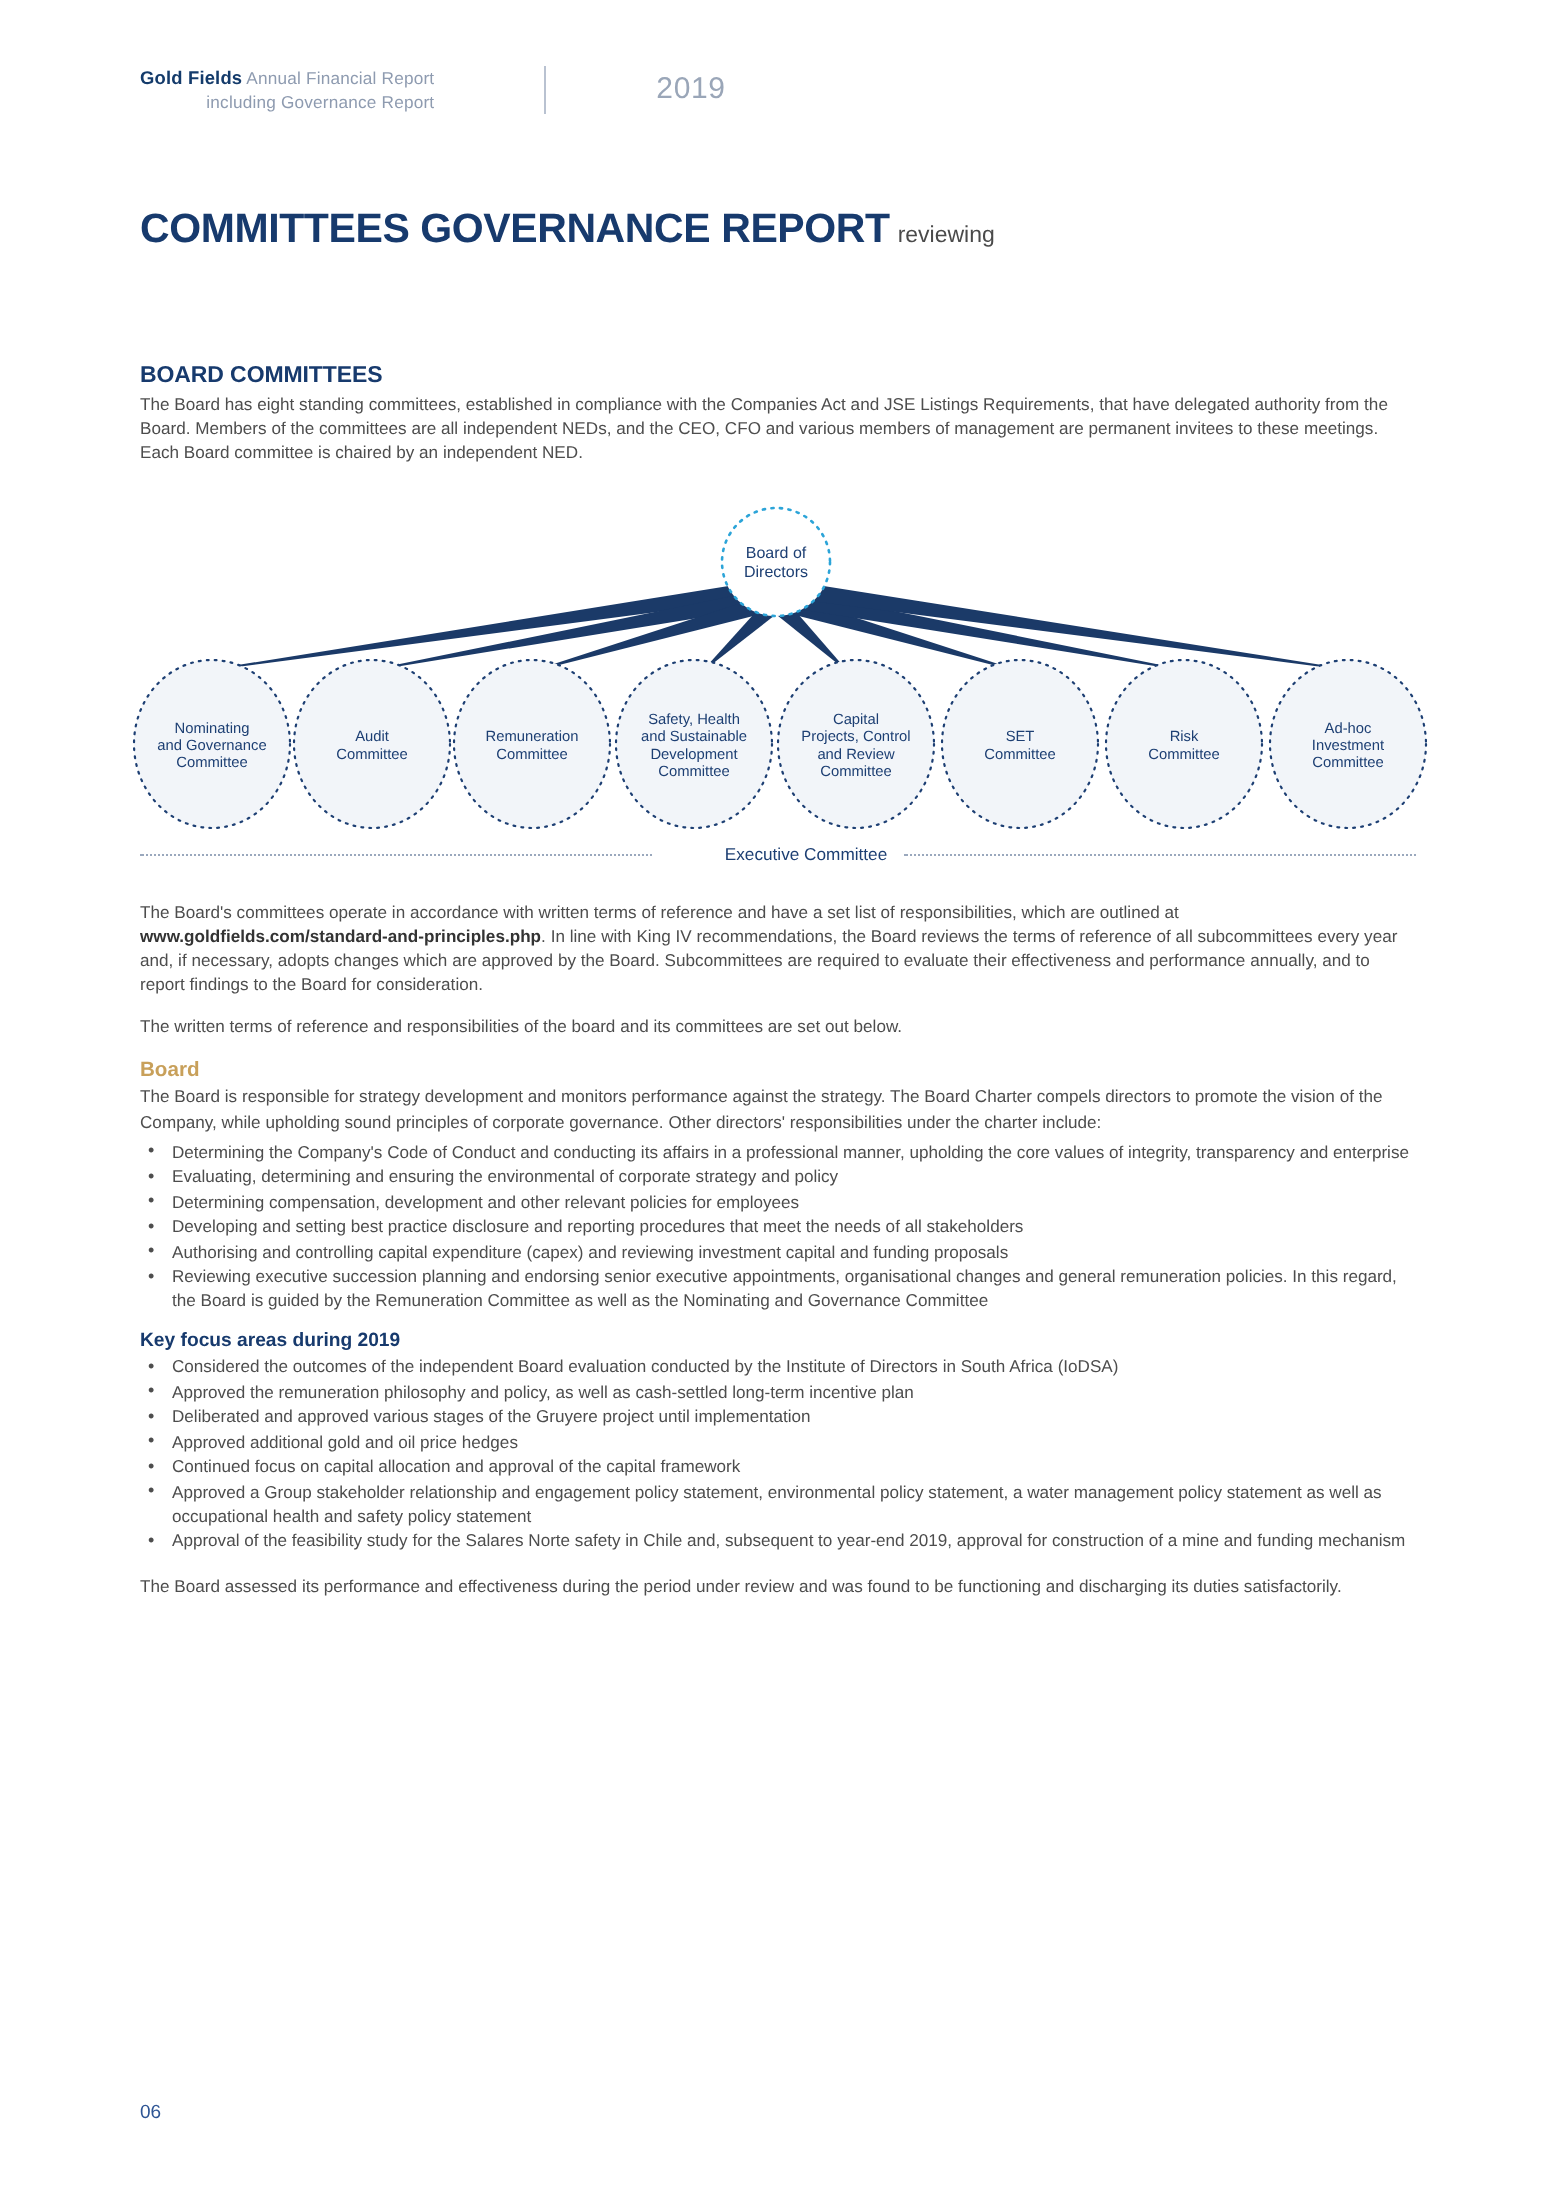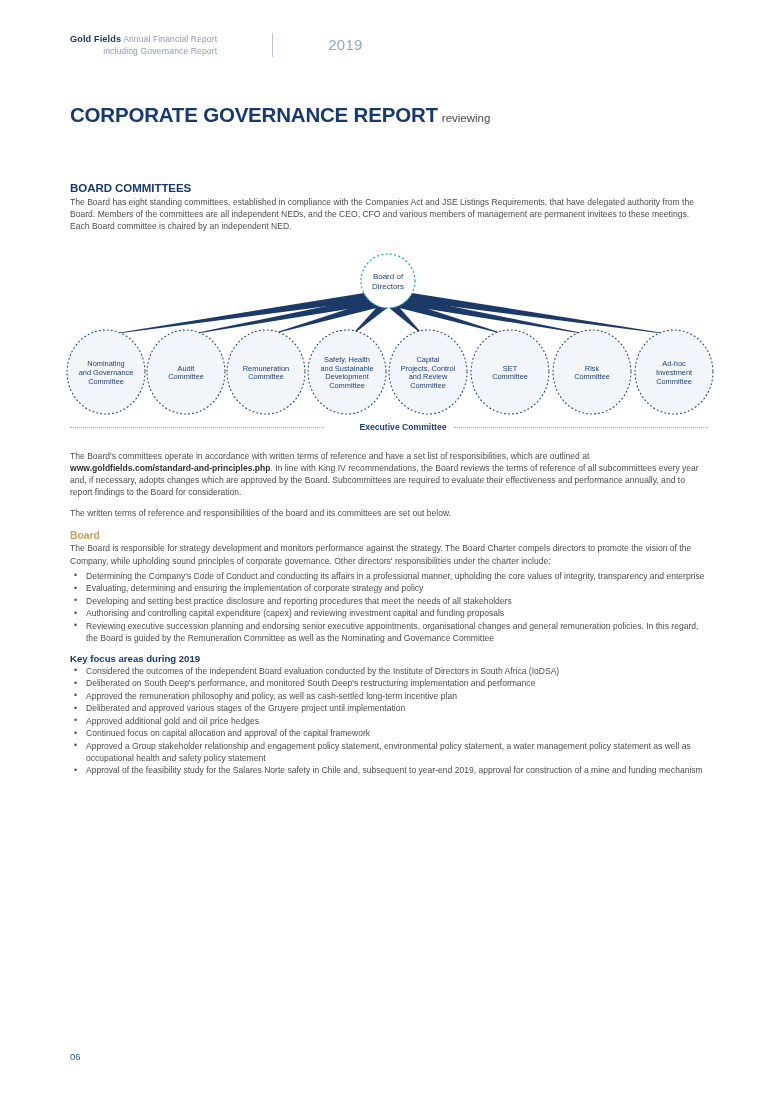--- a/index.html
+++ b/index.html
@@ -154,21 +154,21 @@
     align-items: center;
     gap: 8px;
   }
   .exec-dots {
     flex: 1 1 auto;
     height: 1px;
     border-top: 1px dotted #9aa8bd;
   }
   .exec-label {
     font-size: 8.6px;
-    font-weight: bold;
+    font-weight: normal;
     color: #1d3f73;
     white-space: nowrap;
     padding-left: 28px;
   }
 
   
   .page-number {
     position: absolute;
     left: 70px; bottom: 38px;
     font-size: 9.5px;
@@ -187,21 +187,21 @@
         <span class="brand-name">Gold Fields</span>
         <span class="brand-sub">Annual Financial Report</span>
       </div>
       <div class="header-line2">including Governance Report</div>
     </div>
     <div class="header-rule"></div>
     <div class="header-year">2019</div>
   </div>
 
   <div class="page-title">
-    <span>CORPORATE GOVERNANCE REPORT</span><span class="continued">reviewing</span>
+    <span>COMMITTEES GOVERNANCE REPORT</span><span class="continued">reviewing</span>
   </div>
 
   <div class="content">
     <h2 class="section-head">BOARD COMMITTEES</h2>
     <p class="body-text">The Board has eight standing committees, established in compliance with the Companies Act and JSE Listings Requirements, that have delegated authority from the Board. Members of the committees are all independent NEDs, and the CEO, CFO and various members of management are permanent invitees to these meetings. Each Board committee is chaired by an independent NED.</p>
   </div>
 
   <div class="diagram">
     <svg width="660" height="195" viewBox="0 0 660 195" xmlns="http://www.w3.org/2000/svg">
       <defs>
@@ -285,35 +285,36 @@
       <span>The Board's committees operate in accordance with written terms of reference and have a set list of responsibilities, which are outlined at </span><b class="bold-url">www.goldfields.com/standard-and-principles.php</b><span>. In line with King IV recommendations, the Board reviews the terms of reference of all subcommittees every year and, if necessary, adopts changes which are approved by the Board. Subcommittees are required to evaluate their effectiveness and performance annually, and to report findings to the Board for consideration.</span>
     </p>
 
     <p class="body-text" style="margin-bottom:11px;">The written terms of reference and responsibilities of the board and its committees are set out below.</p>
 
     <h3 class="gold">Board</h3>
     <p class="body-text" style="margin-bottom:3px;">The Board is responsible for strategy development and monitors performance against the strategy. The Board Charter compels directors to promote the vision of the Company, while upholding sound principles of corporate governance. Other directors' responsibilities under the charter include:</p>
 
     <ul class="bullets" id="board-responsibilities">
         <li>Determining the Company's Code of Conduct and conducting its affairs in a professional manner, upholding the core values of integrity, transparency and enterprise</li>
-        <li>Evaluating, determining and ensuring the implementation of corporate strategy and policy</li>
+        <li>Evaluating, determining and ensuring the environmental of corporate strategy and policy</li>
+        <li>Determining compensation, development and other relevant policies for employees</li>
         <li>Developing and setting best practice disclosure and reporting procedures that meet the needs of all stakeholders</li>
         <li>Authorising and controlling capital expenditure (capex) and reviewing investment capital and funding proposals</li>
         <li>Reviewing executive succession planning and endorsing senior executive appointments, organisational changes and general remuneration policies. In this regard, the Board is guided by the Remuneration Committee as well as the Nominating and Governance Committee</li>
       </ul>
 
     <h3 class="navy">Key focus areas during 2019</h3>
     <ul class="bullets" id="key-focus-list" style="margin-bottom:11px;">
         <li>Considered the outcomes of the independent Board evaluation conducted by the Institute of Directors in South Africa (IoDSA)</li>
-        <li>Deliberated on South Deep's performance, and monitored South Deep's restructuring implementation and performance</li>
         <li>Approved the remuneration philosophy and policy, as well as cash-settled long-term incentive plan</li>
         <li>Deliberated and approved various stages of the Gruyere project until implementation</li>
         <li>Approved additional gold and oil price hedges</li>
         <li>Continued focus on capital allocation and approval of the capital framework</li>
         <li>Approved a Group stakeholder relationship and engagement policy statement, environmental policy statement, a water management policy statement as well as occupational health and safety policy statement</li>
         <li>Approval of the feasibility study for the Salares Norte safety in Chile and, subsequent to year-end 2019, approval for construction of a mine and funding mechanism</li>
       </ul>
 
+    <p class="body-text">The Board assessed its performance and effectiveness during the period under review and was found to be functioning and discharging its duties satisfactorily.</p>
   </div>
 
   <div class="page-number">06</div>
 
 </div>
 
 </body></html>

